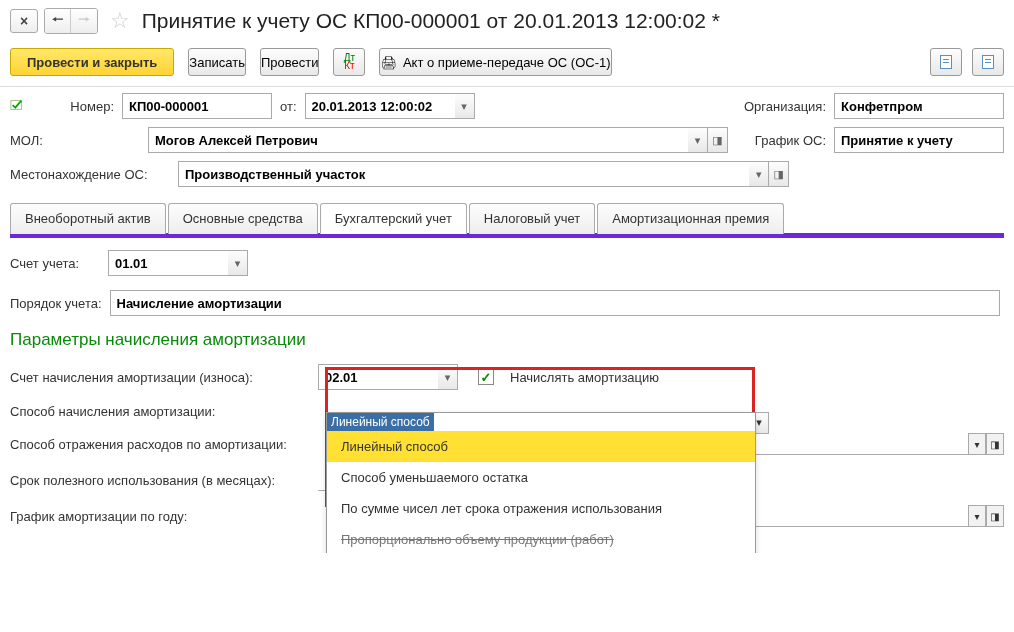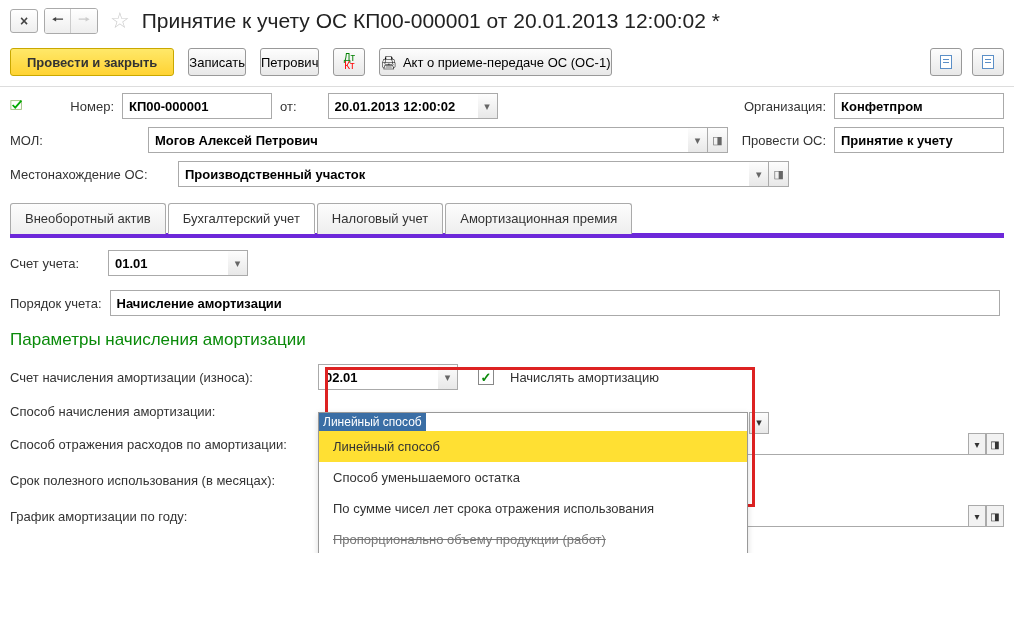--- a/index.html
+++ b/index.html
@@ -23,21 +23,21 @@
     .doc-icon-blue { width: 12px; height: 14px; border: 1px solid #5b8fc7; background: #fff; position: relative; display: inline-block; }
     .doc-icon-blue:after { content: ''; position: absolute; left: 2px; right: 2px; top: 3px; bottom: 3px; background: repeating-linear-gradient(#5b8fc7,#5b8fc7 1px,#fff 1px,#fff 3px); }
     .toolbar-right { margin-left: auto; display: flex; gap: 10px; }
     
     .form-section { padding: 6px 10px; }
     .form-row { display: flex; align-items: center; margin-bottom: 8px; gap: 8px; }
     .form-label { min-width: 130px; color: #333; }
     .form-label.wide { min-width: 160px; }
     .input { height: 26px; border: 1px solid #aaa; padding: 0 6px; font-size: 13px; background: #fff; font-weight: bold; }
     .input.num { width: 150px; }
-    .input.date { width: 150px; margin-left: 23px; }
+    .input.date { width: 150px; }
     .input.flex { flex: 1; }
     .select-wrap { display: flex; }
     .select-wrap .input { border-right: none; }
     .select-btn { width: 20px; height: 26px; border: 1px solid #aaa; background: linear-gradient(#fdfdfd,#e8e8e8); cursor: pointer; display: inline-flex; align-items: center; justify-content: center; font-size: 11px; color: #666; border-left: none; }
     .select-btn + .select-btn { border-left: none; }
     .right-col { margin-left: auto; display: flex; align-items: center; gap: 8px; }
     .right-col .form-label { min-width: 90px; text-align: right; }
     
     .tabs { display: flex; border-bottom: 5px solid #6d28d9; margin: 2px 10px 0; }
     .tab { padding: 7px 14px; border: 1px solid #aaa; border-bottom: none; margin-bottom: -1px; background: linear-gradient(#fdfdfd,#eee); cursor: pointer; border-radius: 3px 3px 0 0; margin-right: 2px; color: #333; }
@@ -50,21 +50,21 @@
     .dd-input { width: 120px; }
     .checkbox-sq { width: 16px; height: 16px; border: 1px solid #888; display: inline-flex; align-items: center; justify-content: center; color: #0a8a0a; font-weight: bold; margin-left: 12px; cursor: pointer; }
     .cb-label { margin-left: 8px; }
     
     .underline-field { flex: 1; border-bottom: 1px solid #aaa; height: 20px; margin-left: 10px; }
     .underline-group { display: flex; align-items: flex-end; flex: 1; }
     .underline-short { width: 60px; border-bottom: 1px solid #aaa; height: 20px; }
     .sel-btn-uline { width: 18px; height: 22px; border: 1px solid #aaa; border-bottom: 1px solid #aaa; background: #f2f2f2; font-size: 10px; display: inline-flex; align-items: center; justify-content: center; margin-left: 0; }
     
     .dropdown-open { position: relative; flex: 1; }
-    .dropdown-box { position: absolute; top: 0; left: 0; width: 430px; border: 1px solid #999; background: #fff; z-index: 10; box-shadow: 0 2px 6px rgba(0,0,0,0.15); }
+    .dropdown-box { position: absolute; top: 0; left: 8px; width: 430px; border: 1px solid #999; background: #fff; z-index: 10; box-shadow: 0 2px 6px rgba(0,0,0,0.15); }
     .dropdown-header { background: #fff; padding: 0; display: flex; }
     .dropdown-header-text { background: #3a6ea5; color: #fff; padding: 2px 4px; font-size: 12px; }
     .dropdown-list { }
     .dropdown-item { padding: 8px 14px; cursor: pointer; font-size: 13px; color: #333; }
     .dropdown-item.selected { background: #ffe033; }
     .dropdown-item.strike { text-decoration: line-through; color: #777; }
     .dd-toggle { width: 20px; height: 22px; border: 1px solid #aaa; background: linear-gradient(#fdfdfd,#e8e8e8); font-size: 11px; display: inline-flex; align-items: center; justify-content: center; position: absolute; left: 431px; top: 0; }
     
     .red-highlight { position: absolute; border: 3px solid #d22; pointer-events: none; }
     .red-1 { left: 325px; top: 367px; width: 430px; height: 140px; }
@@ -80,21 +80,21 @@
     <span class="nav-btn">🠔</span>
     <span class="nav-btn" style="color:#ccc">🠖</span>
   </span>
   <span class="star-icon">☆</span>
   <span class="page-title">Принятие к учету ОС КП00-000001 от 20.01.2013 12:00:02 *</span>
 </div>
 
 <div class="toolbar">
   <button class="btn primary">Провести и закрыть</button>
   <button class="btn">Записать</button>
-  <button class="btn">Петрович</button>
+  <button class="btn">Провести</button>
   <button class="btn icon-only">
     <span class="dk-icon">Дт<span class="r">Кт</span></span>
   </button>
   <button class="btn">
     <span>🖨</span>
     <span>Акт о приеме-передаче ОС (ОС-1)</span>
   </button>
   <div class="toolbar-right">
     <button class="btn icon-only">
         <span class="doc-icon-blue"></span>
@@ -126,36 +126,37 @@
     </div>
   </div>
   <div class="form-row">
     <span class="form-label">МОЛ:</span>
     <div class="select-wrap" style="flex:1">
       <input class="input flex" value="Могов Алексей Петрович" style="">
       <span class="select-btn">▾</span>
       <span class="select-btn">◨</span>
     </div>
     <div class="right-col">
-      <span class="form-label">Провести ОС:</span>
+      <span class="form-label">График ОС:</span>
       <input class="input" style="width: 170px;" value="Принятие к учету">
     </div>
   </div>
   <div class="form-row">
     <span class="form-label wide">Местонахождение ОС:</span>
     <div class="select-wrap" style="flex:0.74">
       <input class="input flex" value="Производственный участок" style="">
       <span class="select-btn">▾</span>
       <span class="select-btn">◨</span>
     </div>
   </div>
 </div>
 
 <div class="tabs">
   <div class="tab">Внеоборотный актив</div>
+  <div class="tab">Основные средства</div>
   <div class="tab active">Бухгалтерский учет</div>
   <div class="tab">Налоговый учет</div>
   <div class="tab">Амортизационная премия</div>
 </div>
 
 <div class="tab-content">
   <div class="field-row">
     <span class="field-label" style="min-width:90px">Счет учета:</span>
     <div class="select-wrap">
       <input class="input dd-input" value="01.01" style="">

